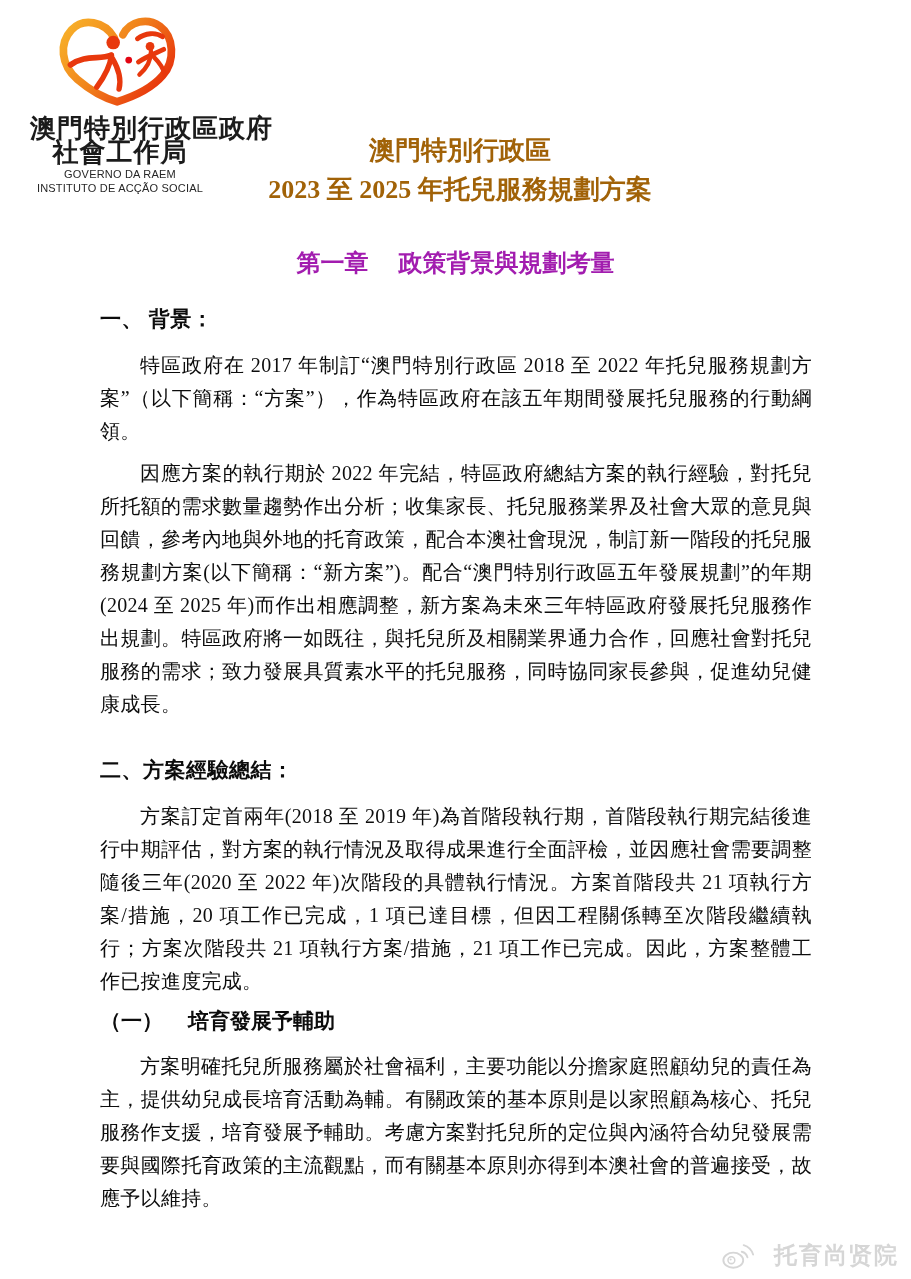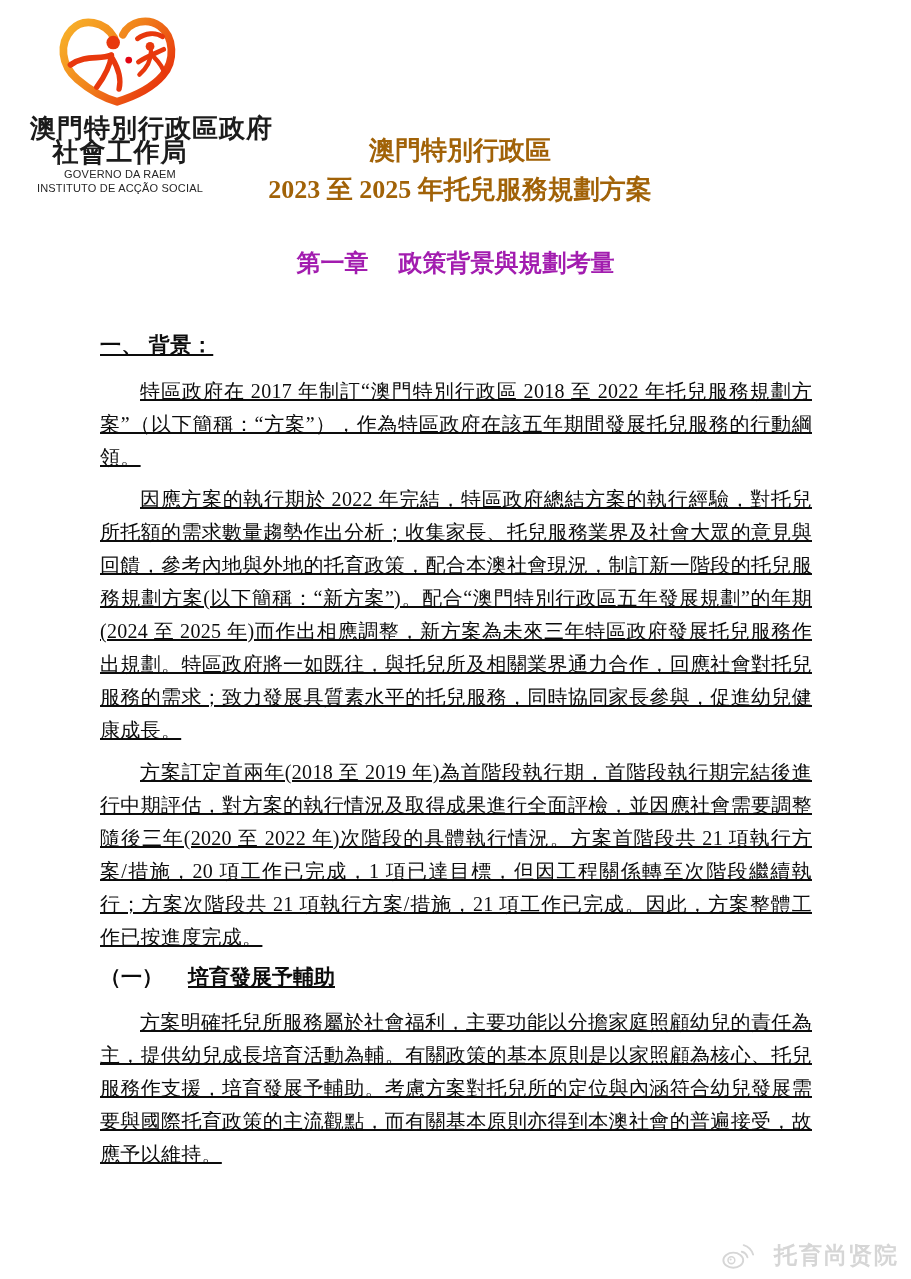--- a/index.html
+++ b/index.html
@@ -64,25 +64,24 @@
     text-align: center;
     font-weight: 700;
     font-size: 24px;
     color: #a21caf;
     white-space: nowrap;
   }
 
   
   .content {
     position: absolute;
-    top: 332px;
+    top: 306px;
     left: 100px;
     width: 712px;
     font-size: 20px;
-    text-decoration: underline;
   }
   .sec-heading {
     font-size: 21px;
     font-weight: 700;
     line-height: 27px;
     margin: 0 0 16px 0;
     letter-spacing: 0.5px;
   }
   .sec-heading.sec2 { margin-top: 36px; }
   .para {
@@ -159,20 +158,21 @@
     <div>2023 至 2025 年托兒服務規劃方案</div>
   </div>
 
   <div class="chapter-heading">第一章　 政策背景與規劃考量</div>
 
   <main class="content">
     <h2 class="sec-heading">一、 背景：</h2>
     <p class="para">特區政府在 2017 年制訂“澳門特別行政區 2018 至 2022 年托兒服務規劃方案”（以下簡稱：“方案”），作為特區政府在該五年期間發展托兒服務的行動綱領。</p>
     <p class="para">因應方案的執行期於 2022 年完結，特區政府總結方案的執行經驗，對托兒所托額的需求數量趨勢作出分析；收集家長、托兒服務業界及社會大眾的意見與回饋，參考內地與外地的托育政策，配合本澳社會現況，制訂新一階段的托兒服務規劃方案(以下簡稱：“新方案”)。配合“澳門特別行政區五年發展規劃”的年期(2024 至 2025 年)而作出相應調整，新方案為未來三年特區政府發展托兒服務作出規劃。特區政府將一如既往，與托兒所及相關業界通力合作，回應社會對托兒服務的需求；致力發展具質素水平的托兒服務，同時協同家長參與，促進幼兒健康成長。</p>
 
+    <h2 class="sec-heading sec2">二、方案經驗總結：</h2>
     <p class="para">方案訂定首兩年(2018 至 2019 年)為首階段執行期，首階段執行期完結後進行中期評估，對方案的執行情況及取得成果進行全面評檢，並因應社會需要調整隨後三年(2020 至 2022 年)次階段的具體執行情況。方案首階段共 21 項執行方案/措施，20 項工作已完成，1 項已達目標，但因工程關係轉至次階段繼續執行；方案次階段共 21 項執行方案/措施，21 項工作已完成。因此，方案整體工作已按進度完成。</p>
 
     <h3 class="sub-heading">
       <span class="num">（一）</span><span>培育發展予輔助</span>
     </h3>
     <p class="para">方案明確托兒所服務屬於社會福利，主要功能以分擔家庭照顧幼兒的責任為主，提供幼兒成長培育活動為輔。有關政策的基本原則是以家照顧為核心、托兒服務作支援，培育發展予輔助。考慮方案對托兒所的定位與內涵符合幼兒發展需要與國際托育政策的主流觀點，而有關基本原則亦得到本澳社會的普遍接受，故應予以維持。</p>
   </main>
 
   <div class="watermark">
     <svg viewBox="0 0 36 30" aria-hidden="true">

